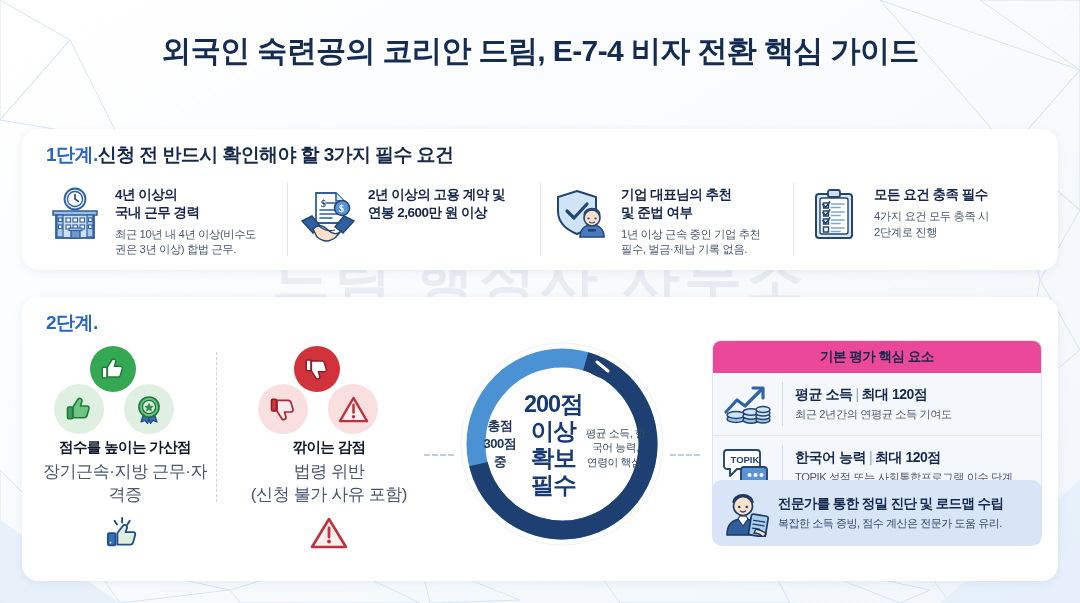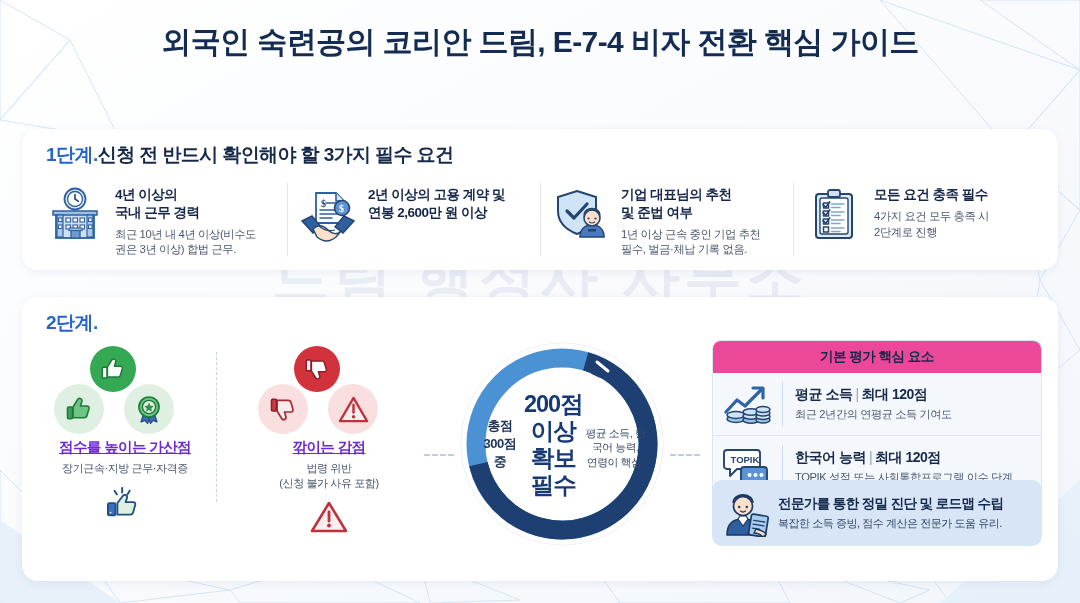--- a/index.html
+++ b/index.html
@@ -24,21 +24,21 @@
     font-size: 58px; font-weight: 700; letter-spacing: 4px;
     color: rgba(120,140,175,0.13); line-height: 1.05;
   }
   #watermark .wm-sub {
     font-size: 27px; font-weight: 700; letter-spacing: 2px;
     color: rgba(120,140,175,0.13); margin-top: 10px;
   }
 
   
   .page { position: relative; z-index: 3; width: 1080px; height: 603px; }
-  #header { text-align: center; padding-top: 24px; }
+  #header { text-align: center; padding-top: 33px; }
   #title {
     font-size: 30px; font-weight: 700; color: #152c52; letter-spacing: -0.6px;
     line-height: 1.2;
   }
   #subtitle {
     font-size: 14.5px; font-weight: 700; color: #2b3c5c; margin-top: 13px;
     letter-spacing: -0.3px;
   }
 
   
@@ -86,24 +86,24 @@
   #minus-col::before {
     content: ""; position: absolute; left: -24px; top: 6px; height: 150px;
     border-left: 1px dashed #c9d2e0;
   }
   .cluster { height: 92px; position: relative; }
   .bubble {
     position: absolute; border-radius: 50%;
     display: flex; align-items: center; justify-content: center;
   }
   .sc-title {
-    font-size: 14.5px; font-weight: 700; color: #6d28d9; letter-spacing: -0.6px; text-decoration: underline;
+    font-size: 14.5px; font-weight: 700; color: #0f172a; letter-spacing: -0.6px;
   }
   .sc-desc {
-    font-size: 11px; font-weight: 400; color: #49566d; margin-top: 4px;
+    font-size: 17px; font-weight: 400; color: #49566d; margin-top: 4px;
     line-height: 1.33; letter-spacing: -0.4px;
   }
   .sc-foot { margin-top: 9px; display: flex; justify-content: center; }
 
   
   .dash-link {
     position: absolute; top: 118px; width: 30px;
     border-top: 2px dashed #c2cddd;
   }
   #dash-left  { left: 402px; }

